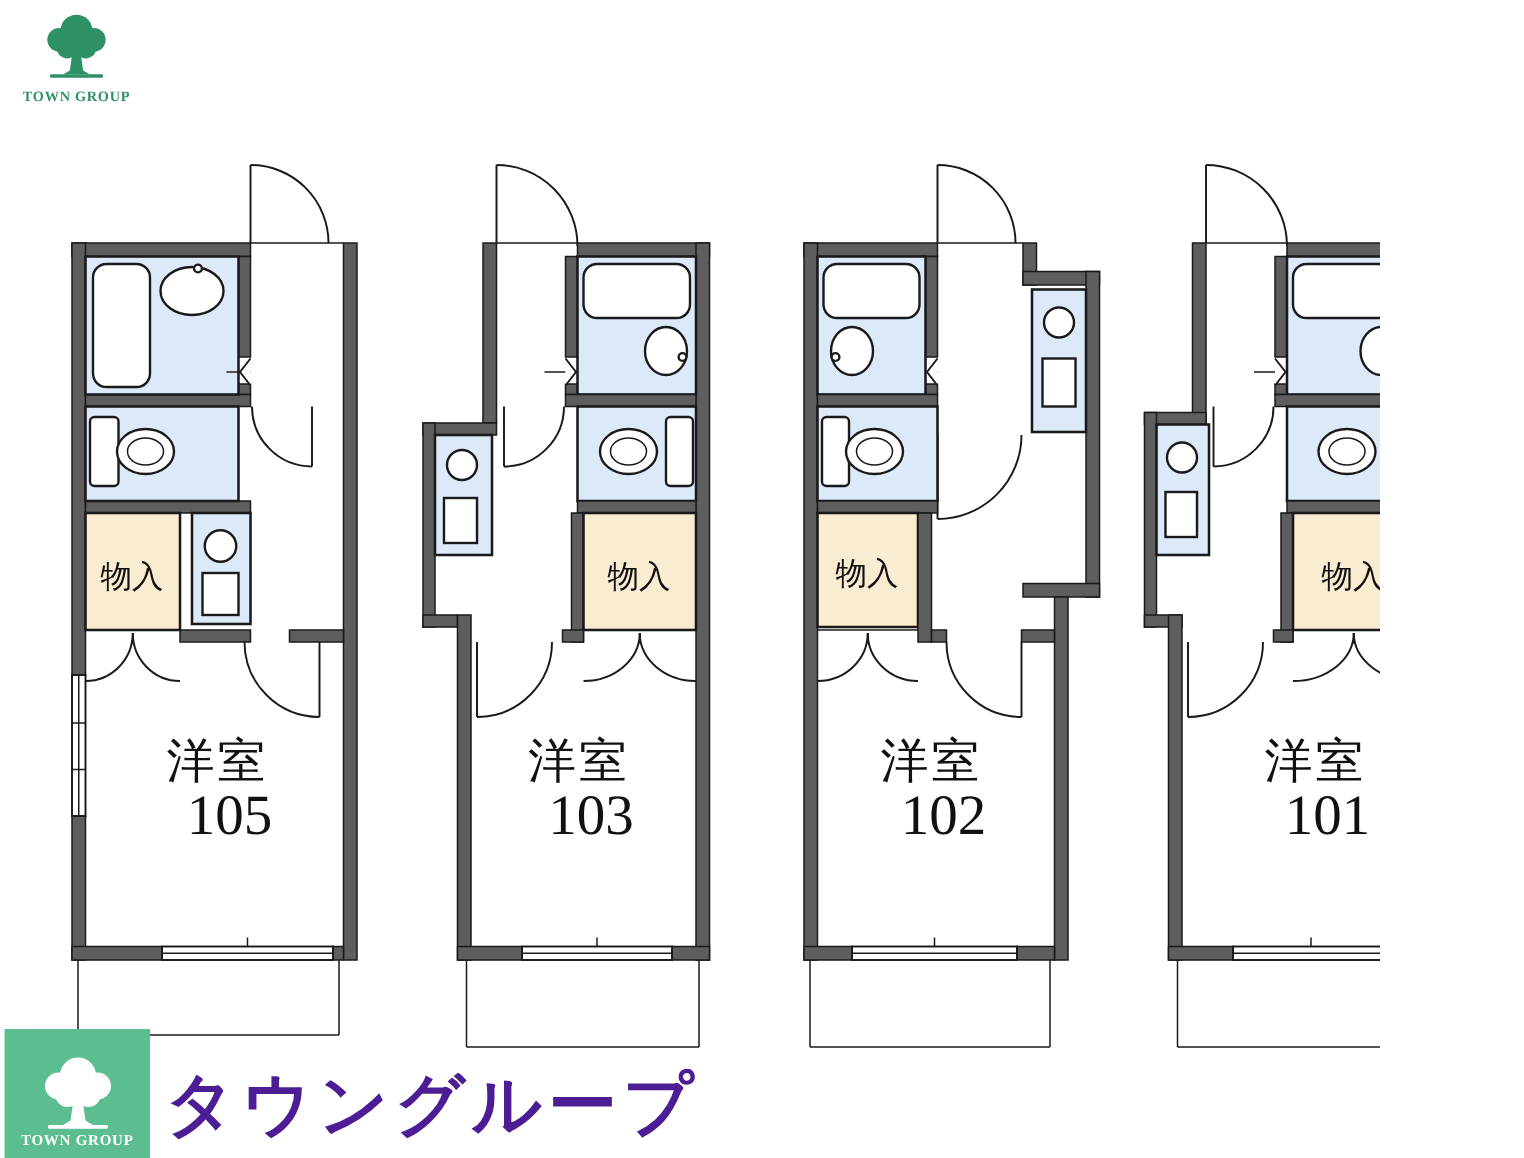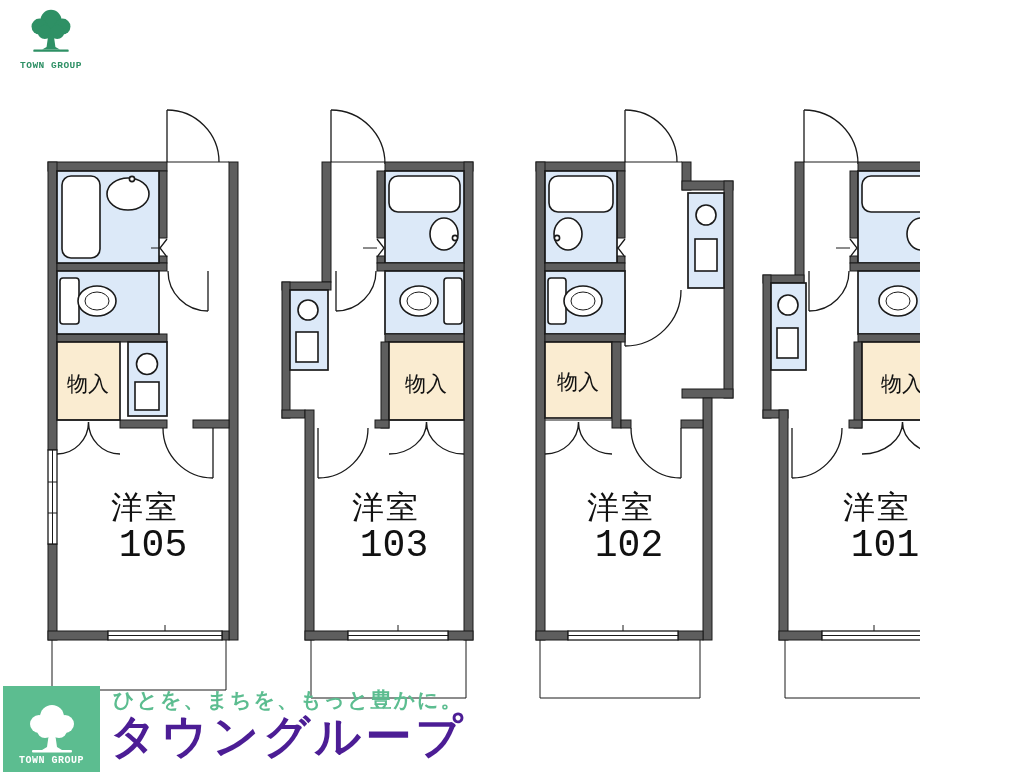--- a/index.html
+++ b/index.html
@@ -1,17 +1,17 @@
 <!DOCTYPE html>
 <html><head>
 <meta charset="utf-8">
 <style>
   html,body{margin:0;padding:0;background:#ffffff;}
   .canvas{position:relative;width:920px;height:772px;background:#ffffff;overflow:hidden;
-          font-family:Liberation Mono, monospace;}
+          font-family:Liberation Serif, serif;}
   .unit{position:absolute;}
   .wall{fill:#5e5e5e;stroke:#1a1a1a;stroke-width:1;}
   .fix{fill:#dce9f8;stroke:#1a1a1a;stroke-width:1.7;}
   .fw{fill:#ffffff;stroke:#1a1a1a;stroke-width:1.6;}
   .thin{fill:none;stroke:#1a1a1a;stroke-width:1.3;}
   .thin2{fill:none;stroke:#1a1a1a;stroke-width:1;}
   .white{fill:#ffffff;stroke:#1a1a1a;stroke-width:1.3;}
   .cream{fill:#faecd1;stroke:#1a1a1a;stroke-width:1.7;}
   .closet-t{font-size:21px;font-weight:500;fill:#111111;}
   .room-t{font-size:32px;font-weight:500;fill:#111111;letter-spacing:2px;}
@@ -398,16 +398,15 @@
           <circle cx="17" cy="21" r="9"></circle>
           <circle cx="43" cy="21" r="9"></circle>
         <circle cx="23" cy="27" r="8"></circle>
           <circle cx="37" cy="27" r="8"></circle>
         <path d="M27 30 L33 30 L35 44 L40 47 L20 47 L25 44 Z"></path>
         <rect x="10" y="47" width="40" height="2.5" rx="1"></rect>
       </g>
     </svg>
     <div class="footer-box-text">TOWN GROUP</div>
   </div>
-  <div class="tagline">ひとを、まちを、もっと豊かに。</div>
   <div class="company">タウングループ</div>
 
 </div>
 
 </body></html>

